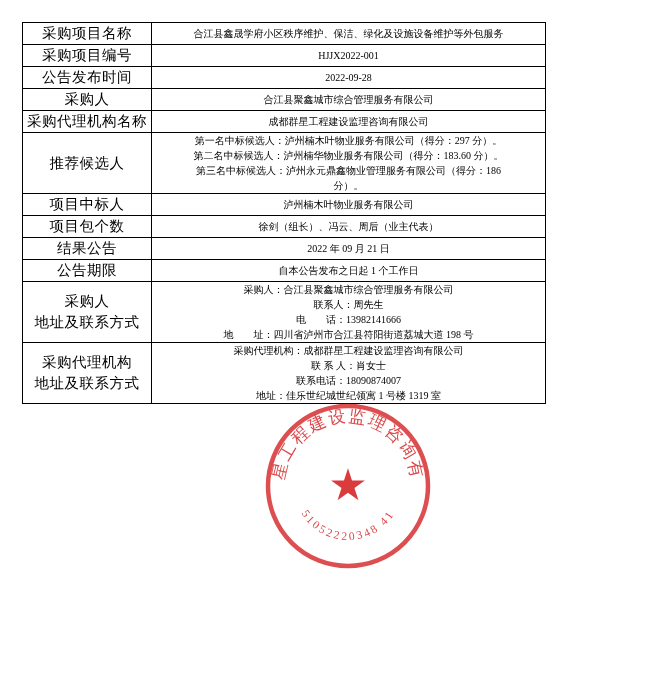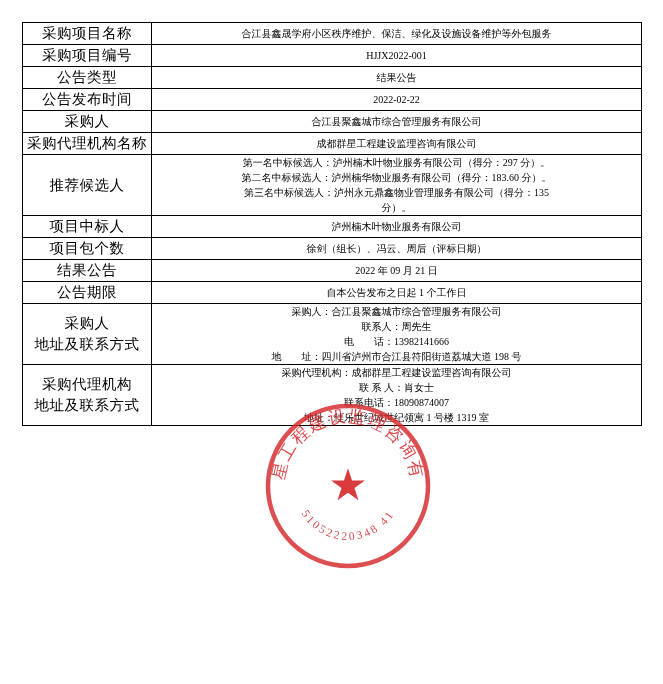--- a/index.html
+++ b/index.html
@@ -15,21 +15,21 @@
     position: relative;
     overflow: hidden;
   }
   #sheet {
     position: absolute;
     left: 22px;
     top: 22px;
     width: 620px;
   }
   table.doc {
-    width: 620px;
+    width: 524px;
     border-collapse: collapse;
     table-layout: fixed;
   }
   table.doc td {
     border: 1px solid #000000;
     padding: 0;
     vertical-align: middle;
   }
   td.label {
     width: 128px;
@@ -80,31 +80,25 @@
         </td>
       </tr>
 
       <tr>
         <td class="label"><span>采购项目编号</span></td>
         <td class="value">
           <span class="line">HJJX2022-001</span>
         </td>
       </tr>
 
-      <tr>
-        <td class="label"><span>公告类型</span></td>
-        <td class="value">
-          <span class="line">结果公告</span>
-        </td>
-      </tr>
 
       <tr>
         <td class="label"><span>公告发布时间</span></td>
         <td class="value">
-          <span class="line">2022-02-22</span>
+          <span class="line">2022-09-28</span>
         </td>
       </tr>
 
       <tr>
         <td class="label"><span>采购人</span></td>
         <td class="value">
           <span class="line">合江县聚鑫城市综合管理服务有限公司</span>
         </td>
       </tr>
 
@@ -114,36 +108,36 @@
           <span class="line">成都群星工程建设监理咨询有限公司</span>
         </td>
       </tr>
 
 
       <tr class="rowtall">
         <td class="label"><span>推荐候选人</span></td>
         <td class="value">
           <span class="line">第一名中标候选人：泸州楠木叶物业服务有限公司（得分：297 分）。</span>
           <span class="line">第二名中标候选人：泸州楠华物业服务有限公司（得分：183.60 分）。</span>
-          <span class="line">第三名中标候选人：泸州永元鼎鑫物业管理服务有限公司（得分：135</span>
+          <span class="line">第三名中标候选人：泸州永元鼎鑫物业管理服务有限公司（得分：186</span>
           <span class="line">分）。</span>
         </td>
       </tr>
 
       <tr>
         <td class="label"><span>项目中标人</span></td>
         <td class="value">
           <span class="line">泸州楠木叶物业服务有限公司</span>
         </td>
       </tr>
 
       <tr>
         <td class="label"><span>项目包个数</span></td>
         <td class="value">
-          <span class="line">徐剑（组长）、冯云、周后（评标日期）</span>
+          <span class="line">徐剑（组长）、冯云、周后（业主代表）</span>
         </td>
       </tr>
 
       <tr>
         <td class="label"><span>结果公告</span></td>
         <td class="value">
           <span class="line">2022 年 09 月 21 日</span>
         </td>
       </tr>
 

